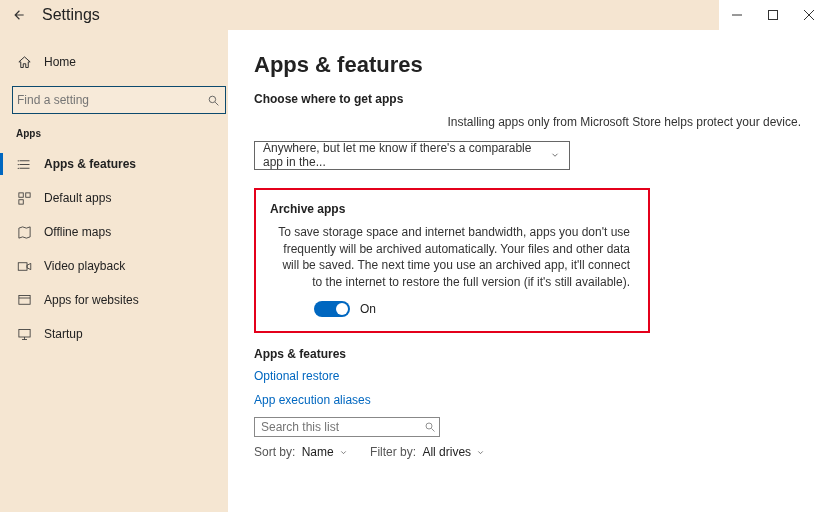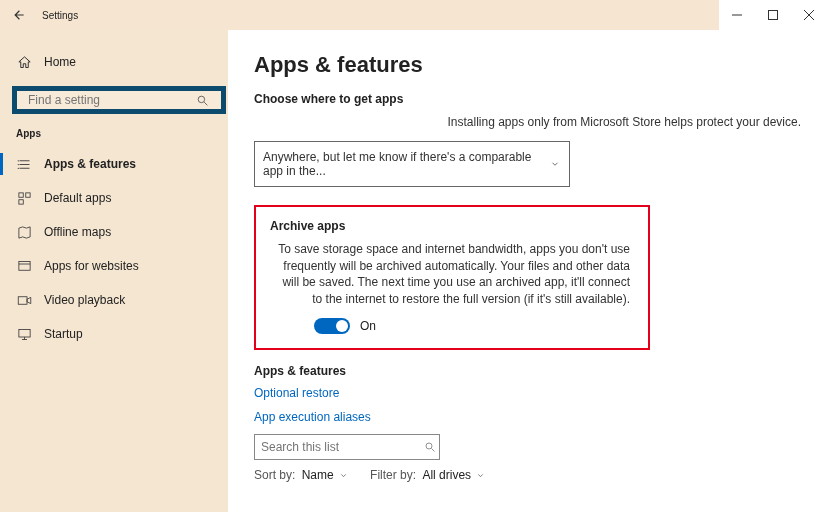--- a/index.html
+++ b/index.html
@@ -1,44 +1,44 @@
 <!DOCTYPE html>
 <html><head>
 <meta charset="utf-8">
 <style>
   * { box-sizing: border-box; margin: 0; padding: 0; }
   html, body { width: 827px; height: 512px; font-family: "Segoe UI", Arial, sans-serif; font-size: 12px; color: #222; overflow: hidden; background:#fff; }
   .titlebar { height: 30px; display:flex; align-items:center; padding-left:10px; background:#f5e5d1; }
   .titlebar .back { width:18px; height:18px; display:flex; align-items:center; justify-content:center; margin-right:14px; }
-  .titlebar .title { font-size:10px; }
+  .titlebar .title { font-size:16px; }
   .titlebar .spacer { flex:1; }
   .winbtns { display:flex; height:100%; }
   .winbtn { width:36px; display:flex; align-items:center; justify-content:center; background:#fff; }
   .body { display:flex; height: calc(512px - 30px); }
   .sidebar { width:228px; background:#f5e6d2; padding-top:18px; position:relative; }
   .home-row { display:flex; align-items:center; gap:12px; padding:6px 16px; margin-bottom:10px; }
-  .searchbox { margin:0 2px 14px 12px; height:28px; border:5px solid #0c4a6e; background:#f7ead9; display:flex; align-items:center; padding:0 11px; gap:6px; }
+  .searchbox { margin:0 2px 14px 12px; height:28px; border:1px solid #0c4a6e; background:#f7ead9; display:flex; align-items:center; padding:0 4px; gap:6px; }
   .searchbox input { flex:1; background:transparent; border:none; outline:none; font-size:12px; color:#555; }
   .cat { font-size:10px; font-weight:600; padding:0 16px 8px; }
   .nav { display:flex; flex-direction:column; }
   .nav-item { display:flex; align-items:center; gap:12px; padding:9px 16px; font-size:12px; position:relative; }
   .nav-item.active::before { content:""; position:absolute; left:0; top:6px; bottom:6px; width:3px; background:#0067c0; }
   .nav-item.active { font-weight:600; }
   .icon { width:16px; height:16px; display:inline-flex; align-items:center; justify-content:center; flex:0 0 16px; }
   .content { flex:1; background:#fff; padding:22px 26px 0 26px; overflow:hidden; }
   h1.page { font-size:22px; font-weight:600; margin-bottom:14px; }
   h2.section { font-size:12px; font-weight:600; margin-bottom:8px; }
   .helper { font-size:12px; color:#333; margin-bottom:10px; line-height:1.4;text-align:right; }
-  .combo { width:316px; height:46px; border:1px solid #666; display:flex; align-items:center; padding:0 6px 0 8px; font-size:12px; color:#333; justify-content:space-between; margin-bottom:18px; }
+  .combo { width:316px; height:29px; border:1px solid #666; display:flex; align-items:center; padding:0 6px 0 8px; font-size:12px; color:#333; justify-content:space-between; margin-bottom:18px; }
   .redbox { border:2.5px solid #e4001b; padding:12px 14px 14px 14px; width:396px; margin-bottom:14px; }
   .toggle-row { display:flex; align-items:center; gap:10px; margin-top:10px;padding-left:44px; }
   .toggle { width:36px; height:16px; border-radius:10px; background:#0067c0; position:relative; }
   .toggle::after { content:""; position:absolute; right:2px; top:2px; width:12px; height:12px; border-radius:50%; background:#fff; }
   .link { color:#0067c0; font-size:12px; display:block; margin-bottom:10px; }
-  .filterbox { width:186px; height:26px; border:1px solid #888; display:flex; align-items:center; padding:0 6px; gap:6px; margin-bottom:8px; }
+  .filterbox { width:186px; height:20px; border:1px solid #888; display:flex; align-items:center; padding:0 6px; gap:6px; margin-bottom:8px; }
   .filterbox input { flex:1; border:none; outline:none; font-size:12px; color:#666; background:transparent; }
   .sortrow { display:flex; gap:22px; font-size:12px; }
   .sortrow .lbl { color:#555; }
   .sortrow .val { color:#222; margin-left:3px; }
   svg { display:block; }
 </style>
 </head>
 <body>
 
 <div class="titlebar">
@@ -117,34 +117,34 @@
         <span class="icon">
             <svg width="15" height="15" viewBox="0 0 24 24">
               <path d="M3 5l6-2 6 2 6-2v16l-6 2-6-2-6 2z" fill="none" stroke="#333" stroke-width="1.3"></path>
             </svg>
           </span>
         <span>Offline maps</span>
       </div>
       <div class="nav-item">
         <span class="icon">
             <svg width="15" height="15" viewBox="0 0 24 24">
+              <rect x="2" y="6" width="14" height="12" fill="none" stroke="#333" stroke-width="1.3"></rect>
+              <path d="M16 10l6-3v10l-6-3z" fill="none" stroke="#333" stroke-width="1.3"></path>
+            </svg>
+          </span>
+        <span>Video playback</span>
+      </div>
+      <div class="nav-item">
+        <span class="icon">
+            <svg width="15" height="15" viewBox="0 0 24 24">
               <rect x="3" y="4" width="18" height="14" fill="none" stroke="#333" stroke-width="1.3"></rect>
               <line x1="3" y1="8" x2="21" y2="8" stroke="#333" stroke-width="1.3"></line>
             </svg>
           </span>
         <span>Apps for websites</span>
-      </div>
-      <div class="nav-item">
-        <span class="icon">
-            <svg width="15" height="15" viewBox="0 0 24 24">
-              <rect x="2" y="6" width="14" height="12" fill="none" stroke="#333" stroke-width="1.3"></rect>
-              <path d="M16 10l6-3v10l-6-3z" fill="none" stroke="#333" stroke-width="1.3"></path>
-            </svg>
-          </span>
-        <span>Video playback</span>
       </div>
       <div class="nav-item">
         <span class="icon">
             <svg width="15" height="15" viewBox="0 0 24 24">
               <rect x="3" y="4" width="18" height="12" fill="none" stroke="#333" stroke-width="1.3"></rect>
               <line x1="8" y1="20" x2="16" y2="20" stroke="#333" stroke-width="1.3"></line>
               <line x1="12" y1="16" x2="12" y2="20" stroke="#333" stroke-width="1.3"></line>
             </svg>
           </span>
         <span>Startup</span>

